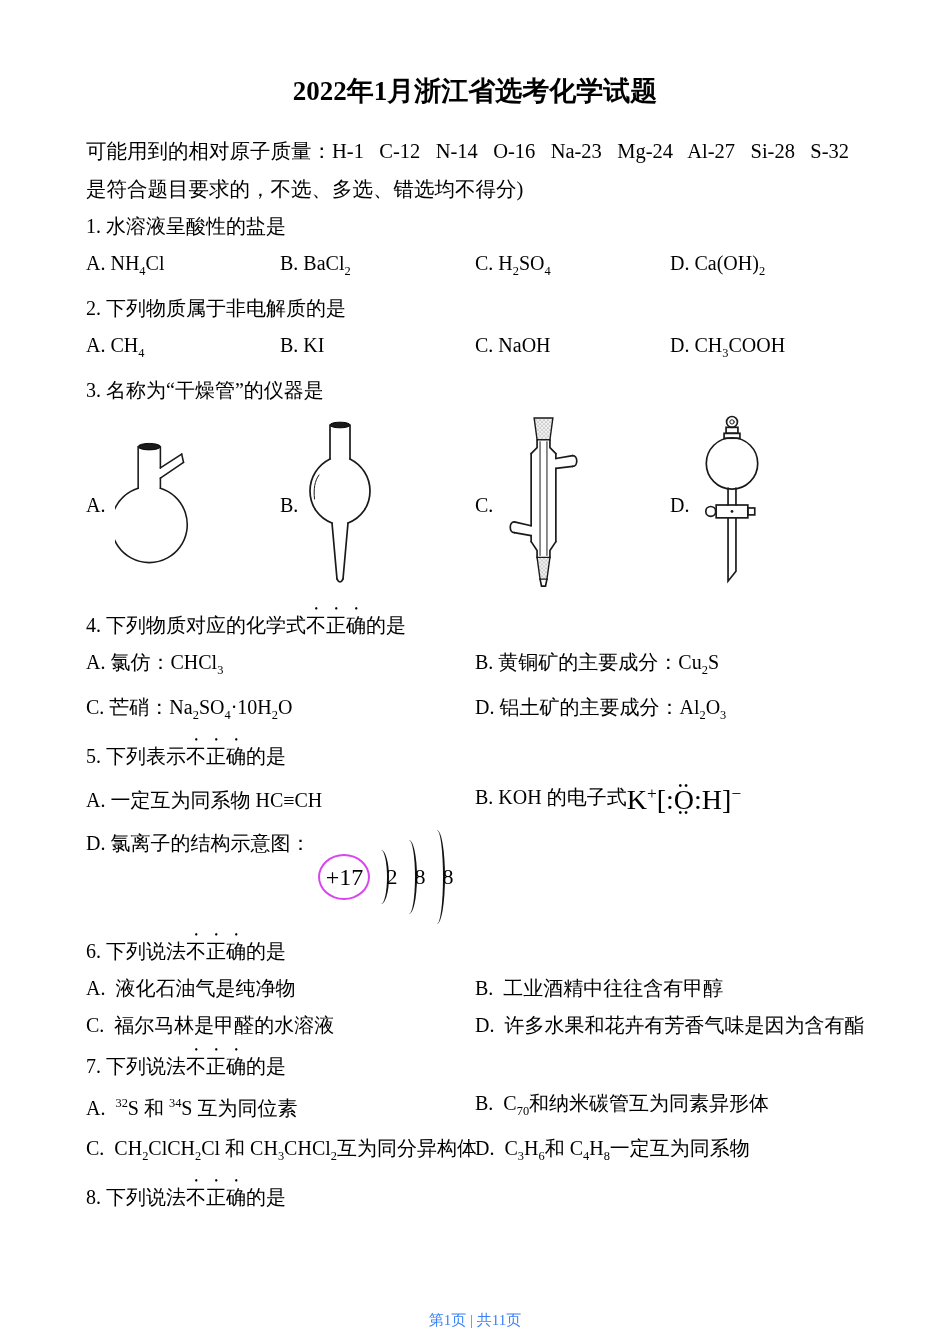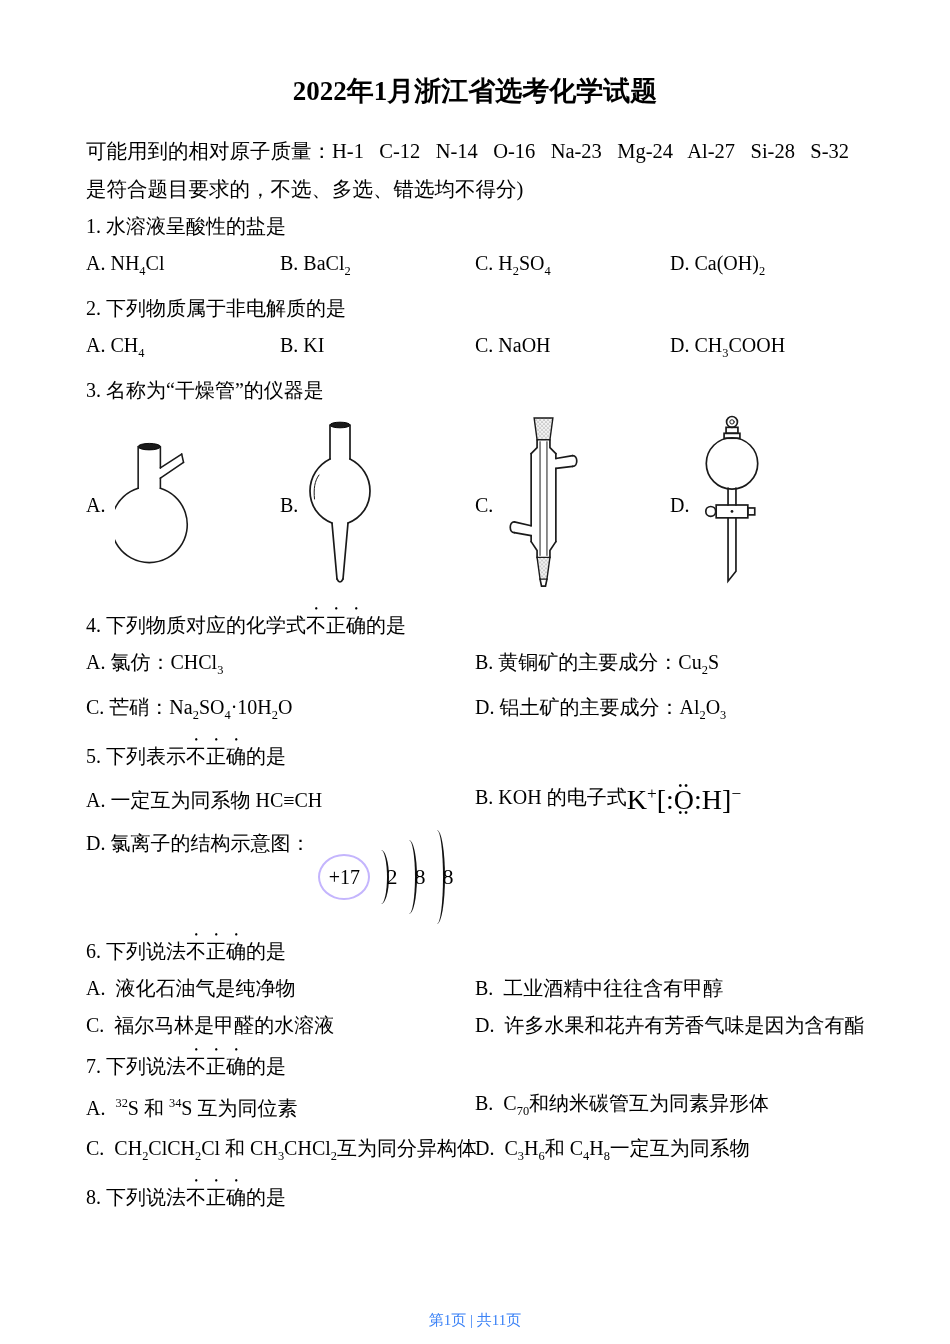--- a/index.html
+++ b/index.html
@@ -28,21 +28,21 @@
   .odots::before,.odots::after{content:"\2022\2022";position:absolute;left:50%;transform:translateX(-50%);font-size:0.42em;letter-spacing:1.5px;line-height:1;}
   .odots::before{top:-0.38em;}
   .odots::after{bottom:-0.30em;}
   
   .ethane{position:relative;display:inline-block;width:108px;height:86px;margin-left:4px;}
   .sp{position:absolute;border-radius:50%;}
   .sp.w{background:radial-gradient(circle at 35% 30%, #ffffff 0%, #f4f4f4 38%, #cfcfcf 68%, #8f8f8f 100%);}
   .sp.d{background:radial-gradient(circle at 35% 30%, #9a9a9a 0%, #4e4e4e 42%, #191919 85%);}
   
   .atom{display:inline-flex;align-items:center;margin-left:8px;}
-  .nucleus{flex:0 0 auto;width:52px;height:46px;border:2px solid #c4b5fd;border-radius:50%;display:flex;align-items:center;justify-content:center;font-size:20px;}
+  .nucleus{flex:0 0 auto;width:52px;height:46px;border:2px solid #d946ef;border-radius:50%;display:flex;align-items:center;justify-content:center;font-size:24px;}
   .arc{display:inline-block;width:16px;border-right:2px solid #111;border-radius:50%;margin-left:3px;}
   .arc1{height:54px;}
   .arc2{height:74px;}
   .arc3{height:94px;}
   .shellnum{font-size:22px;margin-left:-3px;margin-right:1px;}
   .footer{position:absolute;left:0;bottom:14px;width:100%;text-align:center;font-size:15px;color:#3b82f6;}
   svg .ln{fill:none;stroke:#1a1a1a;stroke-width:1.7;stroke-linecap:round;}
   svg .thin{fill:none;stroke:#1a1a1a;stroke-width:1;stroke-linecap:round;}
 </style>
 </head>

